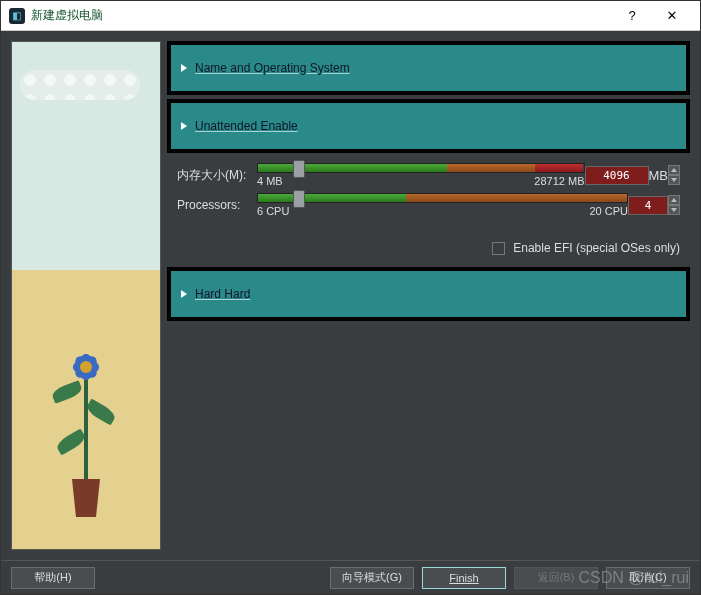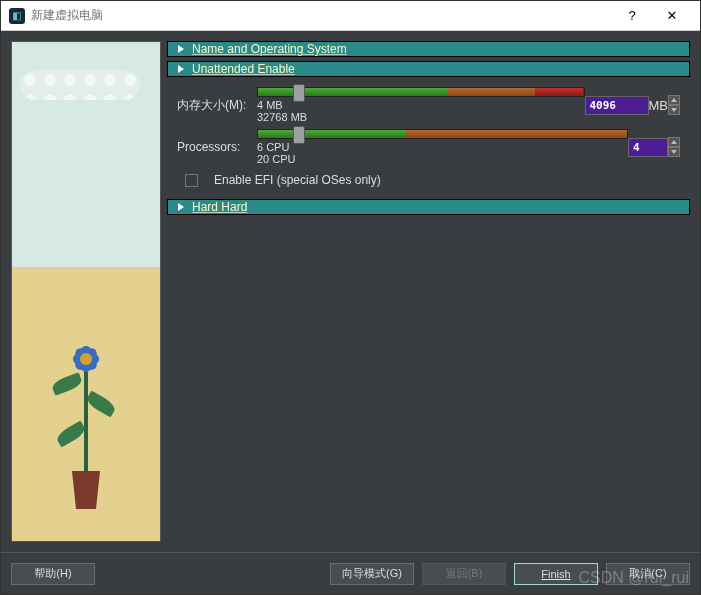--- a/index.html
+++ b/index.html
@@ -1,61 +1,61 @@
 <!DOCTYPE html>
 <html><head>
 <meta charset="utf-8">
 <style>
 * { margin: 0; padding: 0; box-sizing: border-box; font-family: "Microsoft YaHei", sans-serif; }
 body { width: 701px; height: 595px; background: #fff; overflow: hidden; }
 .window { width: 701px; height: 595px; display: flex; flex-direction: column; border: 1px solid #333; }
 .titlebar { height: 30px; background: #fff; display: flex; align-items: center; padding: 0 8px; border-bottom: 1px solid #ccc; }
 .titlebar-icon { width: 16px; height: 16px; background: #1a2833; border-radius: 3px; margin-right: 6px; display: flex; align-items: center; justify-content: center; color: #5cc0d4; font-size: 10px; }
-.titlebar-title { font-size: 12px; color: #737373; flex: 1; }
+.titlebar-title { font-size: 12px; color: #14532d; flex: 1; }
 .titlebar-btn { width: 40px; height: 28px; display: flex; align-items: center; justify-content: center; color: #000; font-size: 13px; cursor: pointer; }
 .body-area { flex: 1; background: #3a3d40; display: flex; padding: 10px; gap: 6px; min-height: 0; }
 .sidebar-img { width: 150px; background: #e4d18f; border: 1px solid #555; position: relative; overflow: hidden; }
 .sb-floor { position: absolute; left: 0; right: 0; bottom: 0; height: 55%; background: #e4d18f; }
 .sb-sky { position: absolute; left: 0; right: 0; top: 0; height: 45%; background: #d8e8e3; }
 .sb-cloud { position: absolute; top: 28px; left: 8px; width: 120px; height: 30px; background: radial-gradient(circle, #fff 40%, transparent 41%) 0 0/20px 20px, #e8f0ed; border-radius: 20px; opacity: 0.7; }
 .sb-pot { position: absolute; left: 50%; bottom: 32px; transform: translateX(-50%); width: 40px; height: 38px; background: #7a3a2a; clip-path: polygon(15% 0, 85% 0, 75% 100%, 25% 100%); }
 .sb-stem { position: absolute; left: 50%; bottom: 70px; width: 4px; height: 120px; background: #2b613e; transform: translateX(-50%); }
 .sb-leaf { position: absolute; width: 30px; height: 14px; background: #3a7a4a; border-radius: 50% 10% 50% 10%; }
 .sb-l1 { left: 44px; bottom: 100px; transform: rotate(-30deg); }
 .sb-l2 { right: 44px; bottom: 130px; transform: rotate(30deg) scaleX(-1); }
 .sb-l3 { left: 40px; bottom: 150px; transform: rotate(-20deg); }
 .sb-flower { position: absolute; left: 50%; bottom: 182px; transform: translateX(-50%); }
 .sb-petal { position: absolute; width: 14px; height: 26px; background: #3a6bc0; border-radius: 50% 50% 50% 50% / 60% 60% 40% 40%; left: -7px; top: -13px; }
 .sb-center { position: absolute; width: 12px; height: 12px; background: #d4a030; border-radius: 50%; left: -6px; top: -6px; }
 .main-panel { flex: 1; background: #3a3d40; display: flex; flex-direction: column; gap: 4px; }
-.section-hdr { background: #2a8a8a; color: #fef9c3; font-family: monospace; font-size: 12px; padding: 0 10px; display: flex; align-items: center; gap: 8px; cursor: pointer; border: 1px solid #000000; }
+.section-hdr { background: #2a8a8a; color: #0f172a; font-family: monospace; font-size: 12px; padding: 16px 10px; display: flex; align-items: center; gap: 8px; cursor: pointer; border: 4px solid #000000; }
 .section-hdr span.label { text-decoration: underline; text-decoration-color: rgba(255,255,255,0.6); }
 .chevron { display: inline-block; width: 0; height: 0; }
 .chev-right { border-left: 6px solid #fff; border-top: 4px solid transparent; border-bottom: 4px solid transparent; }
 .chev-down { border-top: 6px solid #fff; border-left: 4px solid transparent; border-right: 4px solid transparent; }
 .section-body { padding: 6px 10px 8px 10px; color: #ddd; font-family: monospace; font-size: 12px; }
 .row { display: flex; align-items: center; margin-bottom: 2px; }
 .row-label { width: 80px; text-align: left; color: #ddd; }
 .slider-area { flex: 1; display: flex; flex-direction: column; }
 .slider-track { height: 10px; display: flex; position: relative; border: 1px solid #222; }
 .seg-g { background: linear-gradient(#4aaa3a,#2a7a1a); }
 .seg-o { background: linear-gradient(#b8682a,#8a4a1a); }
 .seg-r { background: linear-gradient(#c03030,#8a1a1a); }
 .thumb { position: absolute; top: -4px; width: 12px; height: 18px; background: #9aa0a6; border: 1px solid #555; border-radius: 2px; transform: translateX(-50%); }
-.slider-labels { display: flex; justify-content: space-between; font-size: 11px; color: #ddd; margin-top: 2px; flex-direction: column; }
-.val-box { width: 64px; background: #4c1d95; color: #fff; border: 1px solid #666; text-align: left; padding: 2px 4px; font-family: monospace; font-size: 11px; font-weight: bold; }
+.slider-labels { display: flex; justify-content: space-between; font-size: 11px; color: #ddd; margin-top: 2px; }
+.val-box { width: 64px; background: #7f1d1d; color: #fff; border: 1px solid #666; text-align: center; padding: 2px 4px; font-family: monospace; font-size: 11px; }
 .val-unit { color: #ddd; font-size: 13px; }
 .spinner { width: 12px; height: 20px; display: flex; flex-direction: column; }
 .spinner div { flex: 1; background: #555; border: 1px solid #777; display: flex; align-items: center; justify-content: center; }
 .spinner div::before { content: ""; width: 0; height: 0; border-left: 3px solid transparent; border-right: 3px solid transparent; }
 .spinner .up::before { border-bottom: 4px solid #bbb; }
 .spinner .dn::before { border-top: 4px solid #bbb; }
-.chk-row { display: flex; align-items: center; gap: 16px; margin-top: 8px; padding-left: 8px; }
+.chk-row { display: flex; align-items: center; gap: 8px; margin-top: 24px; padding-left: 8px; justify-content: flex-end; }
 .chk { width: 13px; height: 13px; border: 1px solid #777; background: #3a3d40; }
-.footer { height: 42px; background: #3a3d40; border-top: 1px solid #555; display: flex; align-items: center; padding: 0 10px; gap: 8px; }
+.footer { height: 34px; background: #3a3d40; border-top: 1px solid #555; display: flex; align-items: center; padding: 0 10px; gap: 8px; }
 .btn { min-width: 84px; height: 22px; background: #4a4d50; border: 1px solid #6a6d70; color: #ddd; font-size: 11px; display: flex; align-items: center; justify-content: center; cursor: pointer; }
 .btn.disabled { color: #777; border-color: #555; }
 .btn.accent { border: 1px solid #9fd8d8; text-decoration: underline; }
 .spacer { flex: 1; }
 .watermark { position: absolute; right: 12px; bottom: 8px; color: rgba(220,220,220,0.35); font-size: 16px; pointer-events: none; }
 </style>
 </head>
 <body>
 
 <div class="window">
@@ -107,21 +107,21 @@
           <div class="row-label">内存大小(M):</div>
           <div class="slider-area">
             <div class="slider-track">
               <div class="seg-g" style="width:58%"></div>
               <div class="seg-o" style="width:27%"></div>
               <div class="seg-r" style="width:15%"></div>
               <div class="thumb" style="left:12.5%"></div>
             </div>
             <div class="slider-labels">
               <span>4 MB</span>
-              <span>32768 MB</span>
+              <span>28712 MB</span>
             </div>
           </div>
           <input class="val-box" value="4096" style="">
           <span class="val-unit">MB</span>
           <div class="spinner">
               <div class="up"></div>
               <div class="dn"></div>
             </div>
         </div>
 
@@ -155,19 +155,19 @@
         <span class="chevron chev-right"></span>
         <span class="label">Hard Hard</span>
       </div>
     </div>
   </div>
 
   <div class="footer">
     <div class="btn">帮助(H)</div>
     <div class="spacer"></div>
     <div class="btn">向导模式(G)</div>
+    <div class="btn accent">Finish</div>
     <div class="btn disabled">返回(B)</div>
-    <div class="btn accent">Finish</div>
     <div class="btn">取消(C)</div>
   </div>
 
   <div class="watermark">CSDN @rui_rui</div>
 </div>
 
 </body></html>

